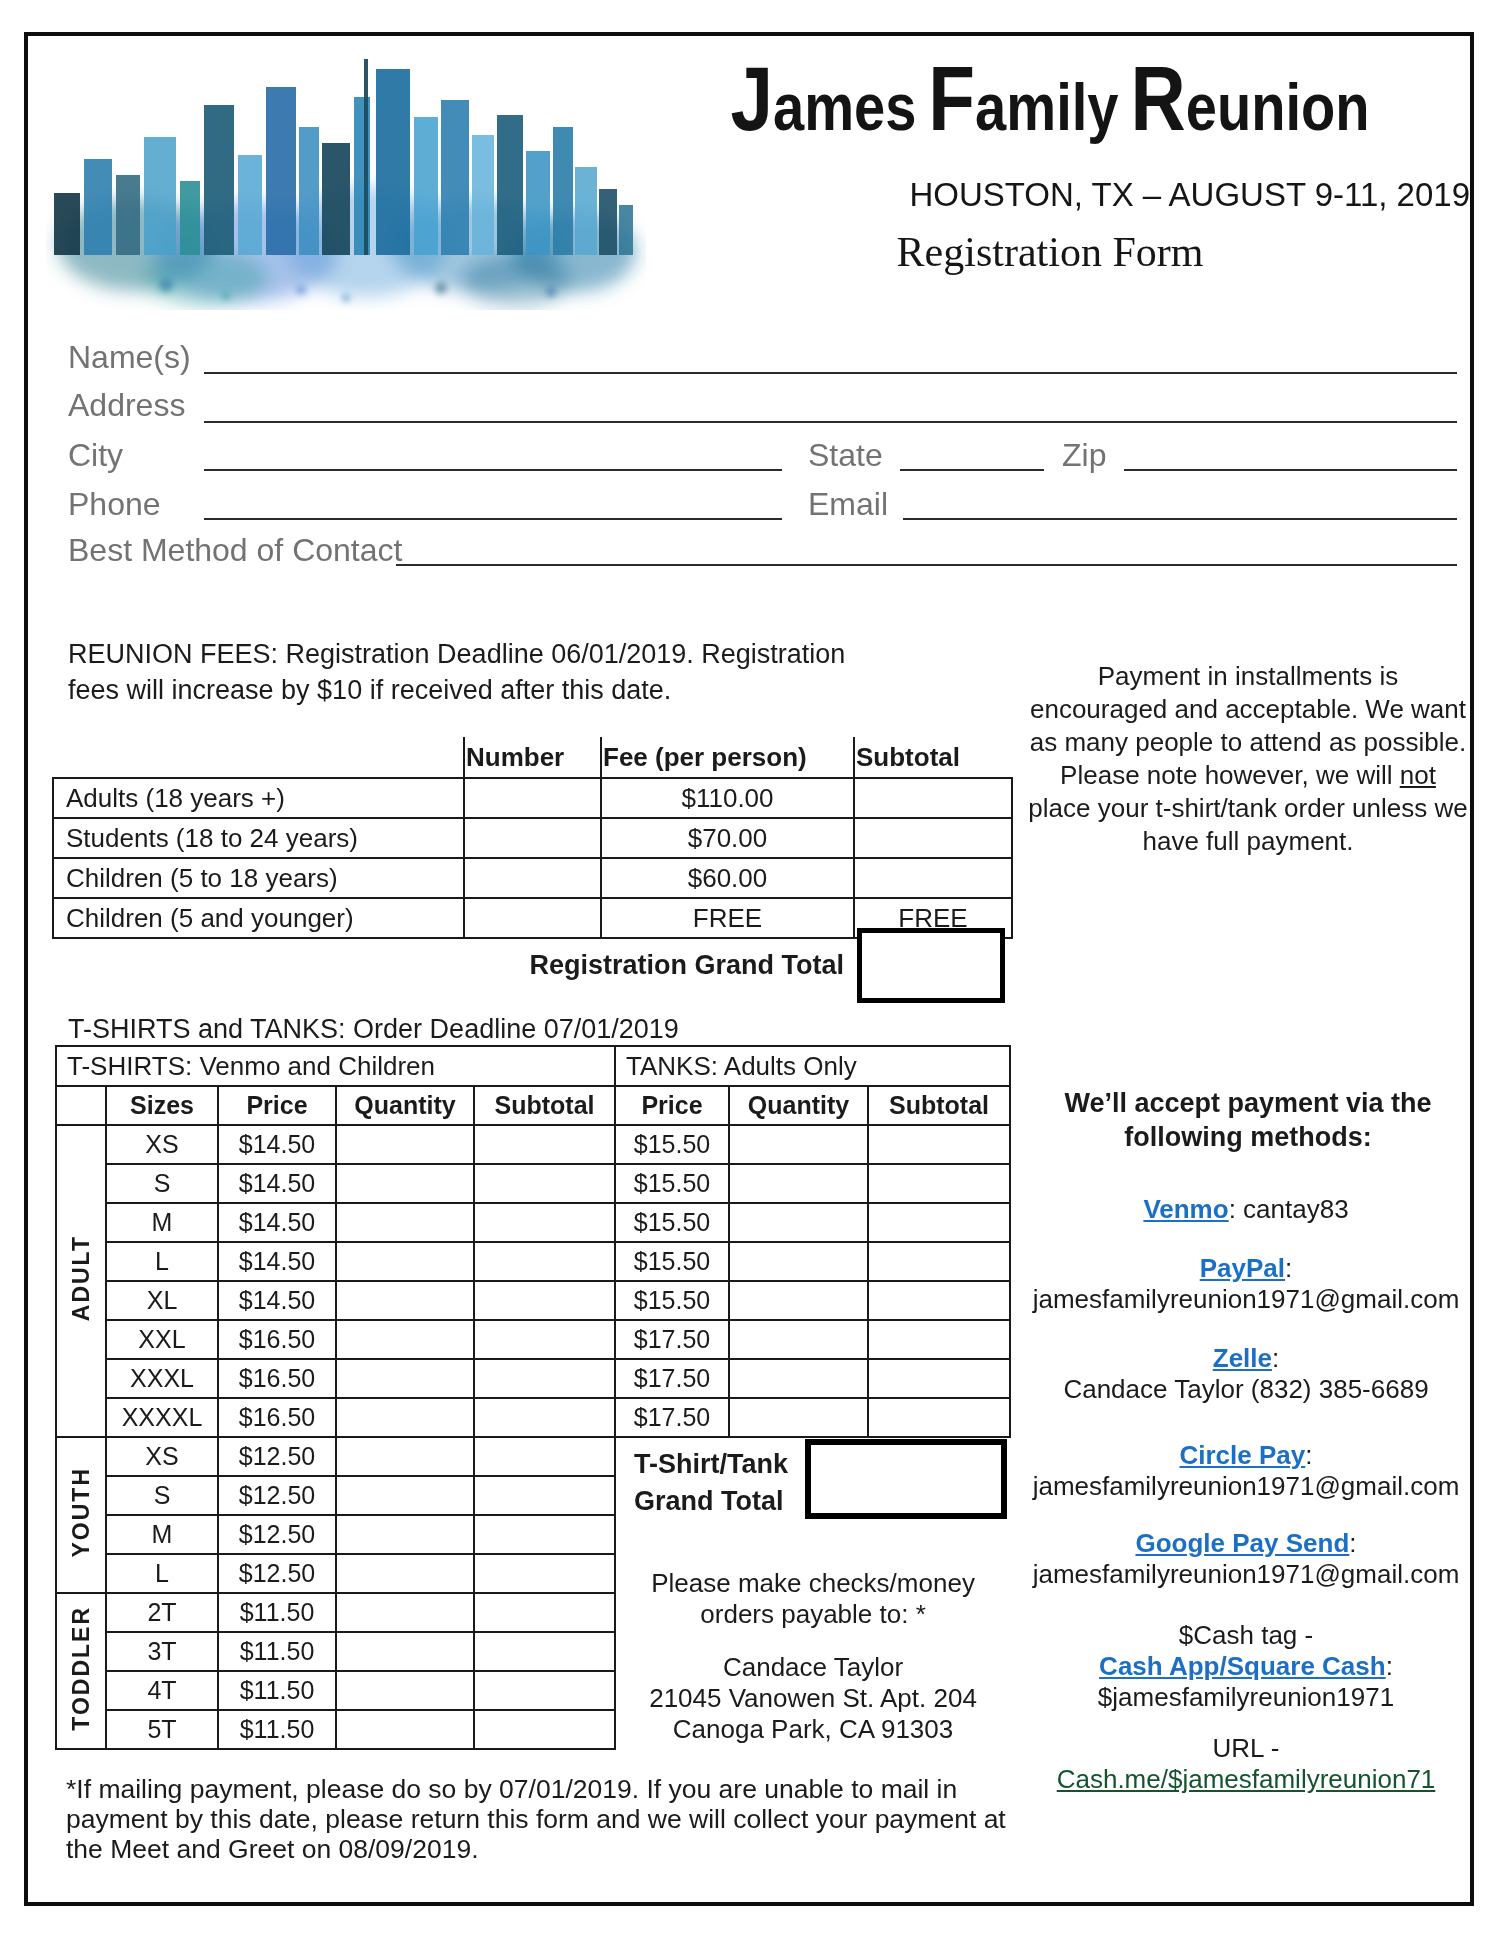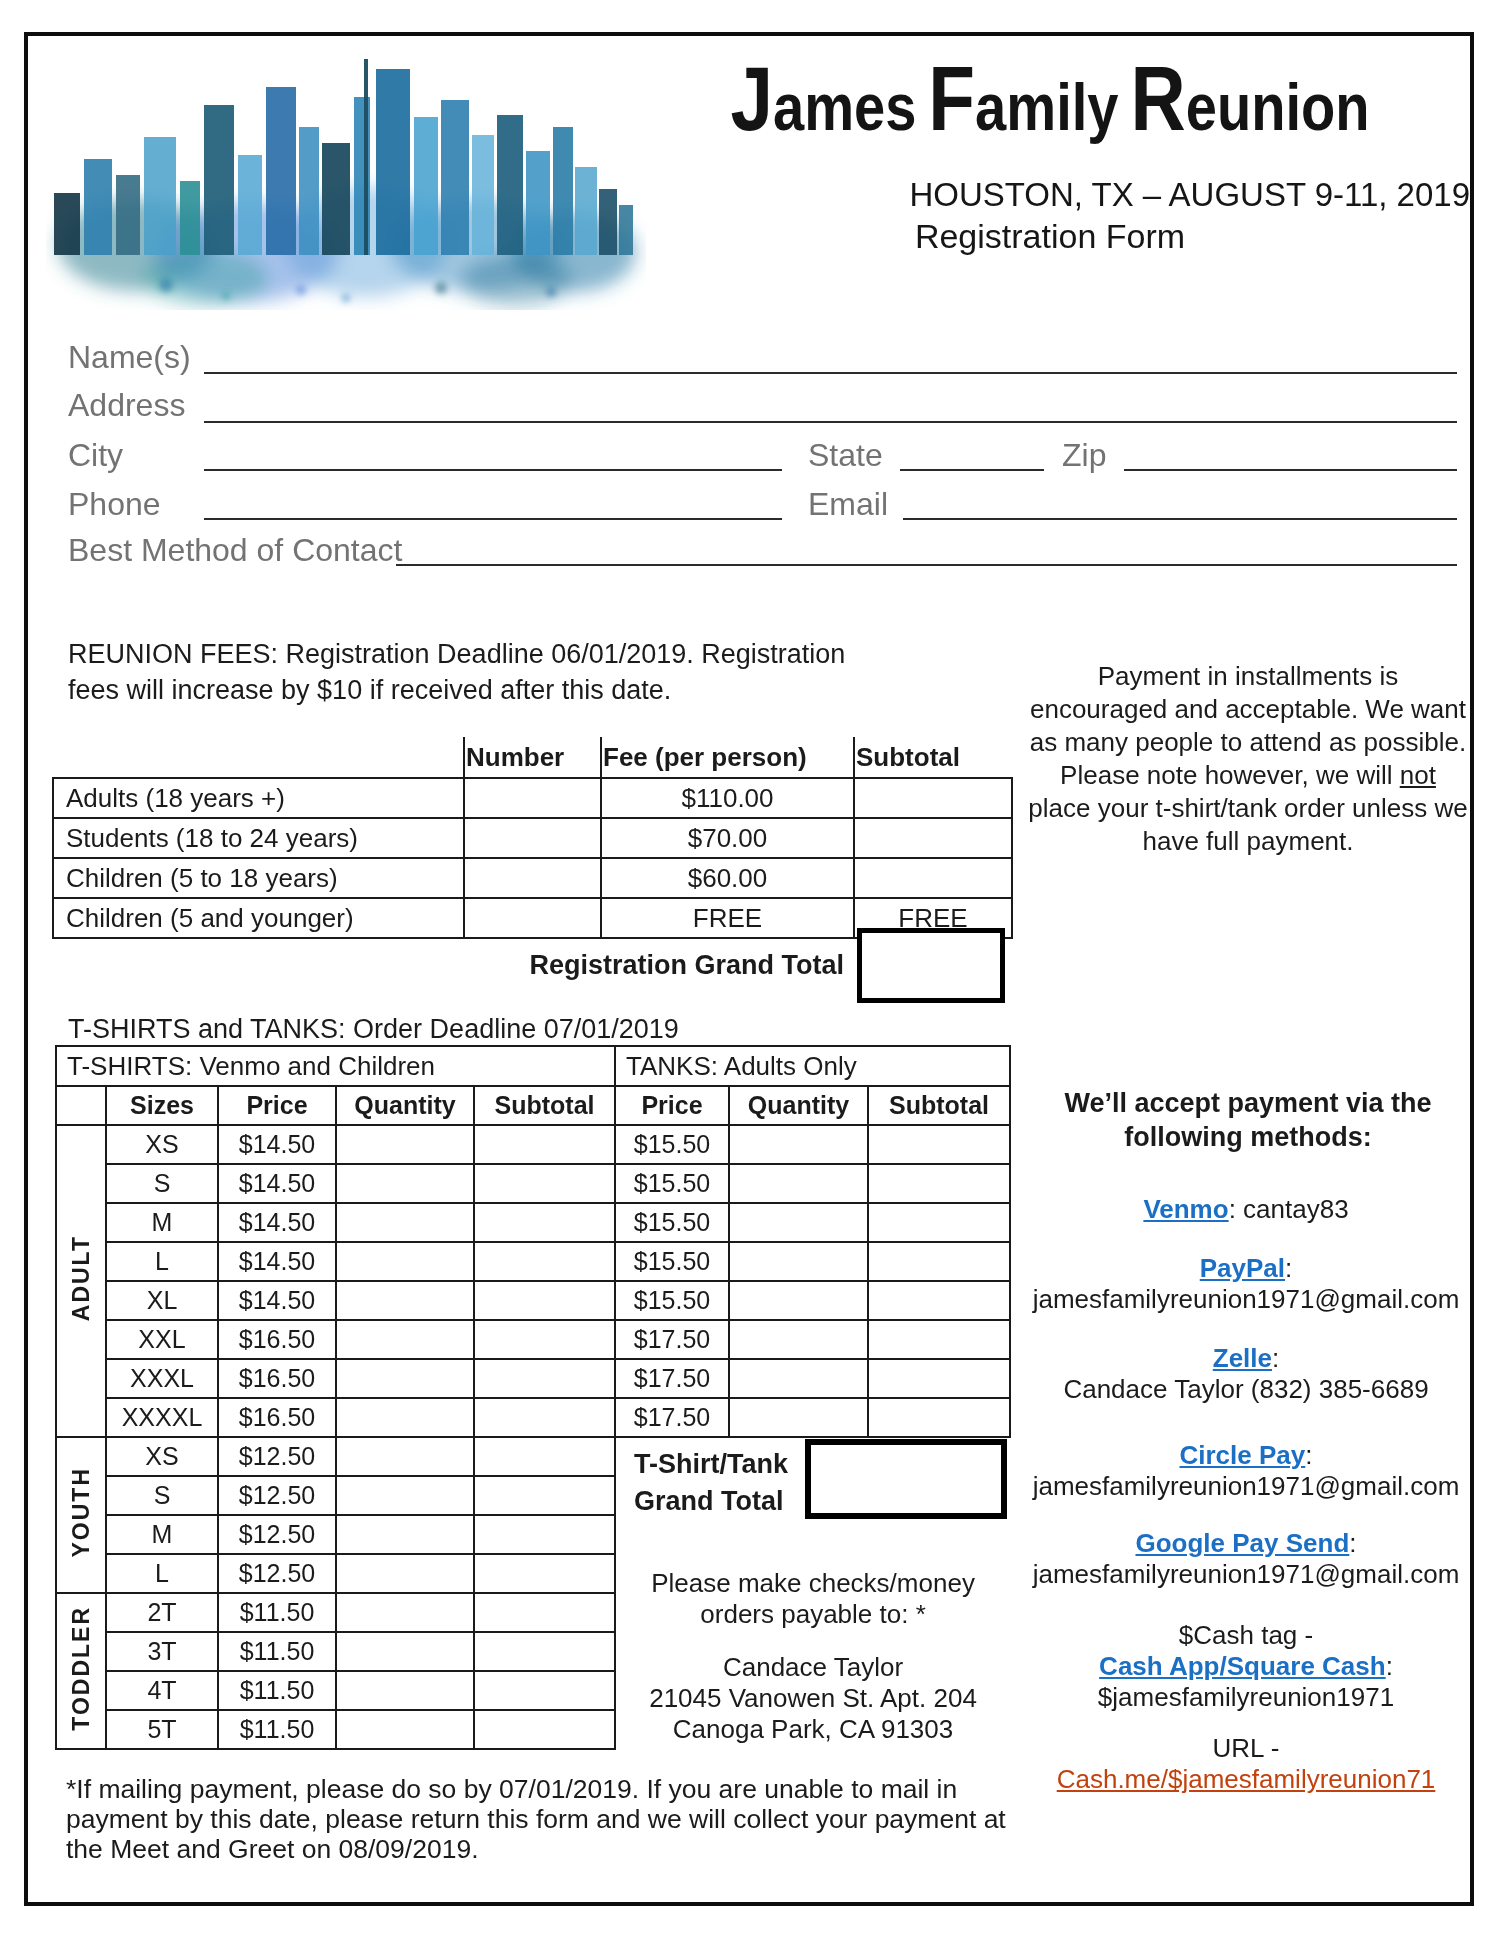--- a/index.html
+++ b/index.html
@@ -15,22 +15,22 @@
   
   .skyline { position:absolute; left:46px; top:40px; width:600px; height:270px; }
   .title-line { position:absolute; left:630px; top:48px; width:840px; text-align:center;
     font-weight:bold; font-size:66px; white-space:nowrap; transform:scaleX(.85);
     transform-origin:center; color:#141414; }
   .tword { display:inline-block; }
   .tword::first-letter { font-size:90px; }
   .tword + .tword { margin-left:14px; }
   .subtitle { position:absolute; left:630px; top:176px; width:840px; text-align:right;
     font-size:33px; color:#161616; }
-  .regform  { position:absolute; left:630px; top:217px; width:840px; text-align:center;
-    font-size:34px; color:#161616; }
+  .regform  { position:absolute; left:630px; top:228px; width:840px; text-align:center;
+    font-size:42px; color:#161616;font-family:Liberation Serif, serif; }
 
   
   .flabel { position:absolute; font-size:32px; color:#737373; }
   .fline  { position:absolute; height:0; border-top:2px solid #2b2b2b; }
 
   
   .sec-heading { position:absolute; font-size:27px; line-height:36px; color:#1b1b1b; }
   .sec-heading b { font-weight:normal; }
 
   
@@ -69,21 +69,21 @@
 
   
   .installments { position:absolute; left:1028px; top:660px; width:440px;
     text-align:center; font-size:26px; line-height:33px; }
   .installments .uline { text-decoration:underline; }
   .pay-heading { position:absolute; left:1023px; top:1086px; width:450px;
     text-align:center; font-weight:bold; font-size:27px; line-height:34px; }
   .pm { position:absolute; left:1018px; width:456px; text-align:center;
     font-size:26px; line-height:31px; }
   .plink { color:#1b6fc4; font-weight:bold; text-decoration:underline; cursor:pointer; }
-  .urllink { color:#c2410c; text-decoration:underline; cursor:pointer; }
+  .urllink { color:#14532d; text-decoration:underline; cursor:pointer; }
   #pm-venmo { top:1194px; } #pm-paypal { top:1253px; } #pm-zelle { top:1343px; }
   #pm-circle { top:1440px; } #pm-google { top:1528px; } #pm-cash { top:1620px; }
   #pm-url { top:1733px; }
 
   
   .footer { position:absolute; left:66px; top:1774px; width:965px;
     font-size:26.5px; line-height:30px; }
 </style>
 </head>
 <body>

